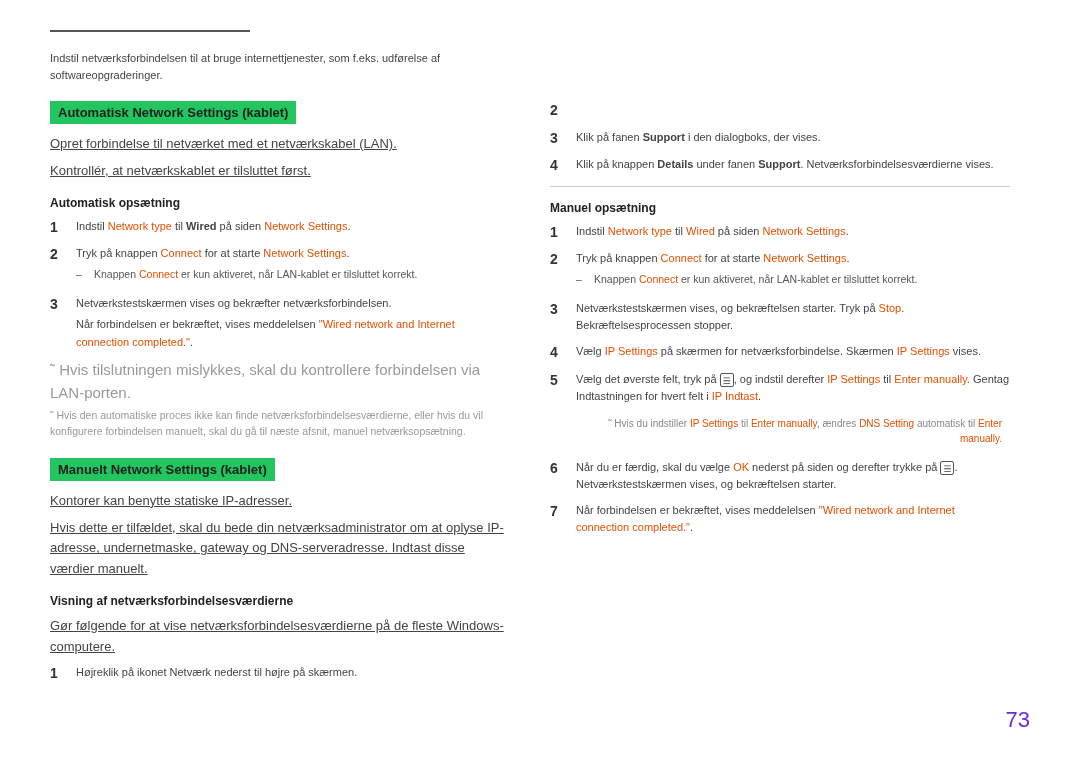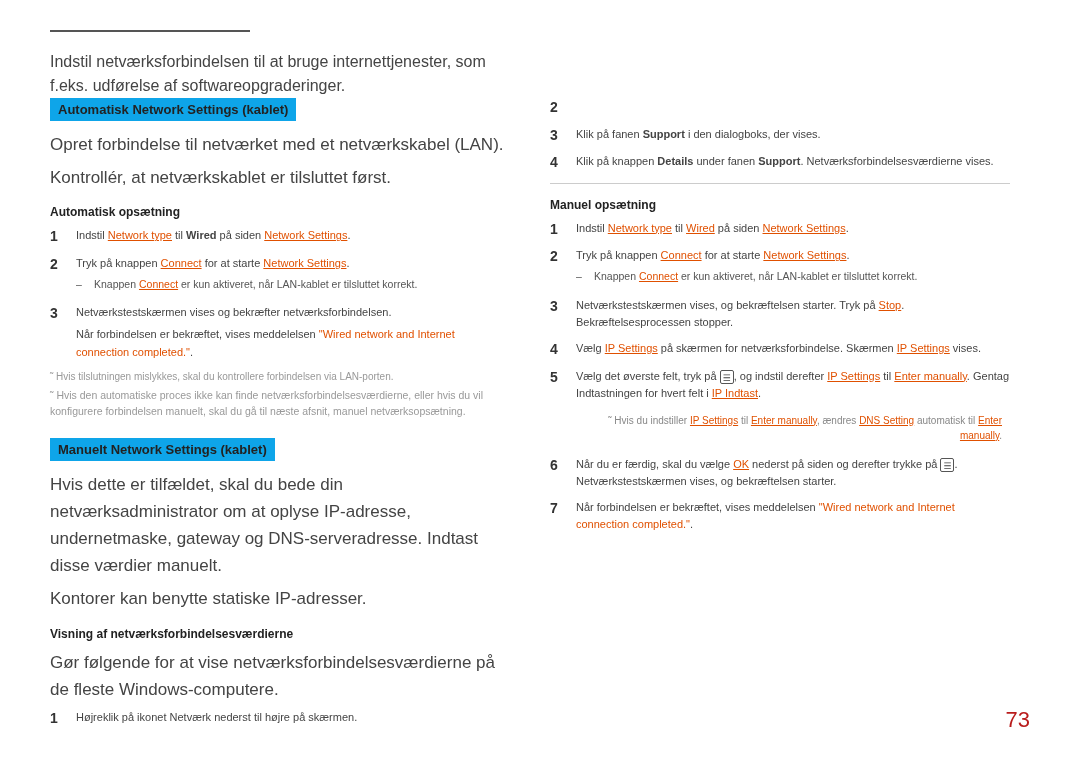--- a/index.html
+++ b/index.html
@@ -11,58 +11,60 @@
       width: 1080px;
       min-height: 763px;
       padding: 30px 50px 30px 50px;
     }
     .top-line {
       border-top: 2px solid #555;
       width: 200px;
       margin-bottom: 18px;
     }
     .intro-text {
-      font-size: 16px;
+      font-size: 11px;
       color: #444;
+      margin-bottom: 18px;
       max-width: 460px;
       line-height: 1.5;
     }
     .two-col {
       display: flex;
       gap: 40px;
     }
     .col-left {
       flex: 1;
       max-width: 460px;
     }
     .col-right {
       flex: 1;
       max-width: 460px;
     }
     .section-heading {
-      background: #0ea5e9;
+      background: #22c55e;
       color: #222;
       font-size: 13px;
       font-weight: bold;
       padding: 4px 8px;
       margin-bottom: 10px;
       display: inline-block;
     }
     .subsection-heading {
       font-size: 12px;
       font-weight: bold;
       color: #222;
       margin-bottom: 8px;
       margin-top: 14px;
     }
     .body-text {
-      font-size: 17px;
+      font-size: 13px;
       color: #444;
       line-height: 1.6;
       margin-bottom: 6px;
+      text-decoration: underline;
     }
     .numbered-list {
       list-style: none;
       padding: 0;
       margin-bottom: 8px;
     }
     .numbered-list > li {
       display: flex;
       gap: 10px;
       margin-bottom: 8px;
@@ -74,21 +76,21 @@
     .num {
       font-size: 14px;
       font-weight: bold;
       color: #333;
       min-width: 16px;
       line-height: 1.4;
     }
     .li-content {
       flex: 1;
     }
-    .link-orange { color: #e05000; font-weight: normal; text-decoration: underline; }
+    .link-orange { color: #e05000; font-weight: normal; }
     .bold-text { font-weight: bold; }
     .quote-orange { color: #e05000; font-style: normal; }
     .note-dash {
       display: flex;
       gap: 8px;
       margin: 4px 0 4px 0;
       font-size: 10.5px;
       color: #555;
       line-height: 1.5;
     }
@@ -107,21 +109,21 @@
     }
     .divider-right {
       border-top: 1px solid #ccc;
       margin-bottom: 14px;
     }
     .page-number {
       position: absolute;
       bottom: 30px;
       right: 50px;
       font-size: 22px;
-      color: #b91c1c;
+      color: #6d28d9;
       font-weight: 300;
     }
     .icon-small {
       display: inline-block;
       width: 14px;
       height: 14px;
       border: 1px solid #555;
       border-radius: 2px;
       vertical-align: middle;
       font-size: 9px;
@@ -168,32 +170,32 @@
           <span class="num">3</span>
           <span class="li-content">
             Netværkstestskærmen vises og bekræfter netværksforbindelsen.
             <div style="margin-top:4px; font-size:11px; color:#444;">
               Når forbindelsen er bekræftet, vises meddelelsen <span class="quote-orange">"Wired network and Internet connection completed."</span>.
             </div>
           </span>
         </li>
       </ol>
 
-      <div class="note-small-inline" style="color:#999; font-size:10px; margin-bottom:3px;">
+      <div class="note-small-inline" style="color:#999; font-size:15px; margin-bottom:3px;">
         ˜ Hvis tilslutningen mislykkes, skal du kontrollere forbindelsen via LAN-porten.
       </div>
       <div class="note-small-inline" style="color:#999; font-size:10.5px; line-height:1.5;">
         ˜ Hvis den automatiske proces ikke kan finde netværksforbindelsesværdierne, eller hvis du vil konfigurere forbindelsen manuelt, skal du gå til næste afsnit, manuel netværksopsætning.
       </div>
     </div>
 
     <div class="section-block">
       <div class="section-heading">Manuelt Network Settings (kablet)</div>
+      <p class="body-text">Kontorer kan benytte statiske IP-adresser.</p>
       <p class="body-text">Hvis dette er tilfældet, skal du bede din netværksadministrator om at oplyse IP-adresse, undernetmaske, gateway og DNS-serveradresse. Indtast disse værdier manuelt.</p>
-      <p class="body-text">Kontorer kan benytte statiske IP-adresser.</p>
 
       <div class="subsection-heading">Visning af netværksforbindelsesværdierne</div>
       <p class="body-text">Gør følgende for at vise netværksforbindelsesværdierne på de fleste Windows-computere.</p>
 
       <ol class="numbered-list">
         <li>
           <span class="num">1</span>
           <span class="li-content">Højreklik på ikonet Netværk nederst til højre på skærmen.</span>
         </li>
       </ol>

